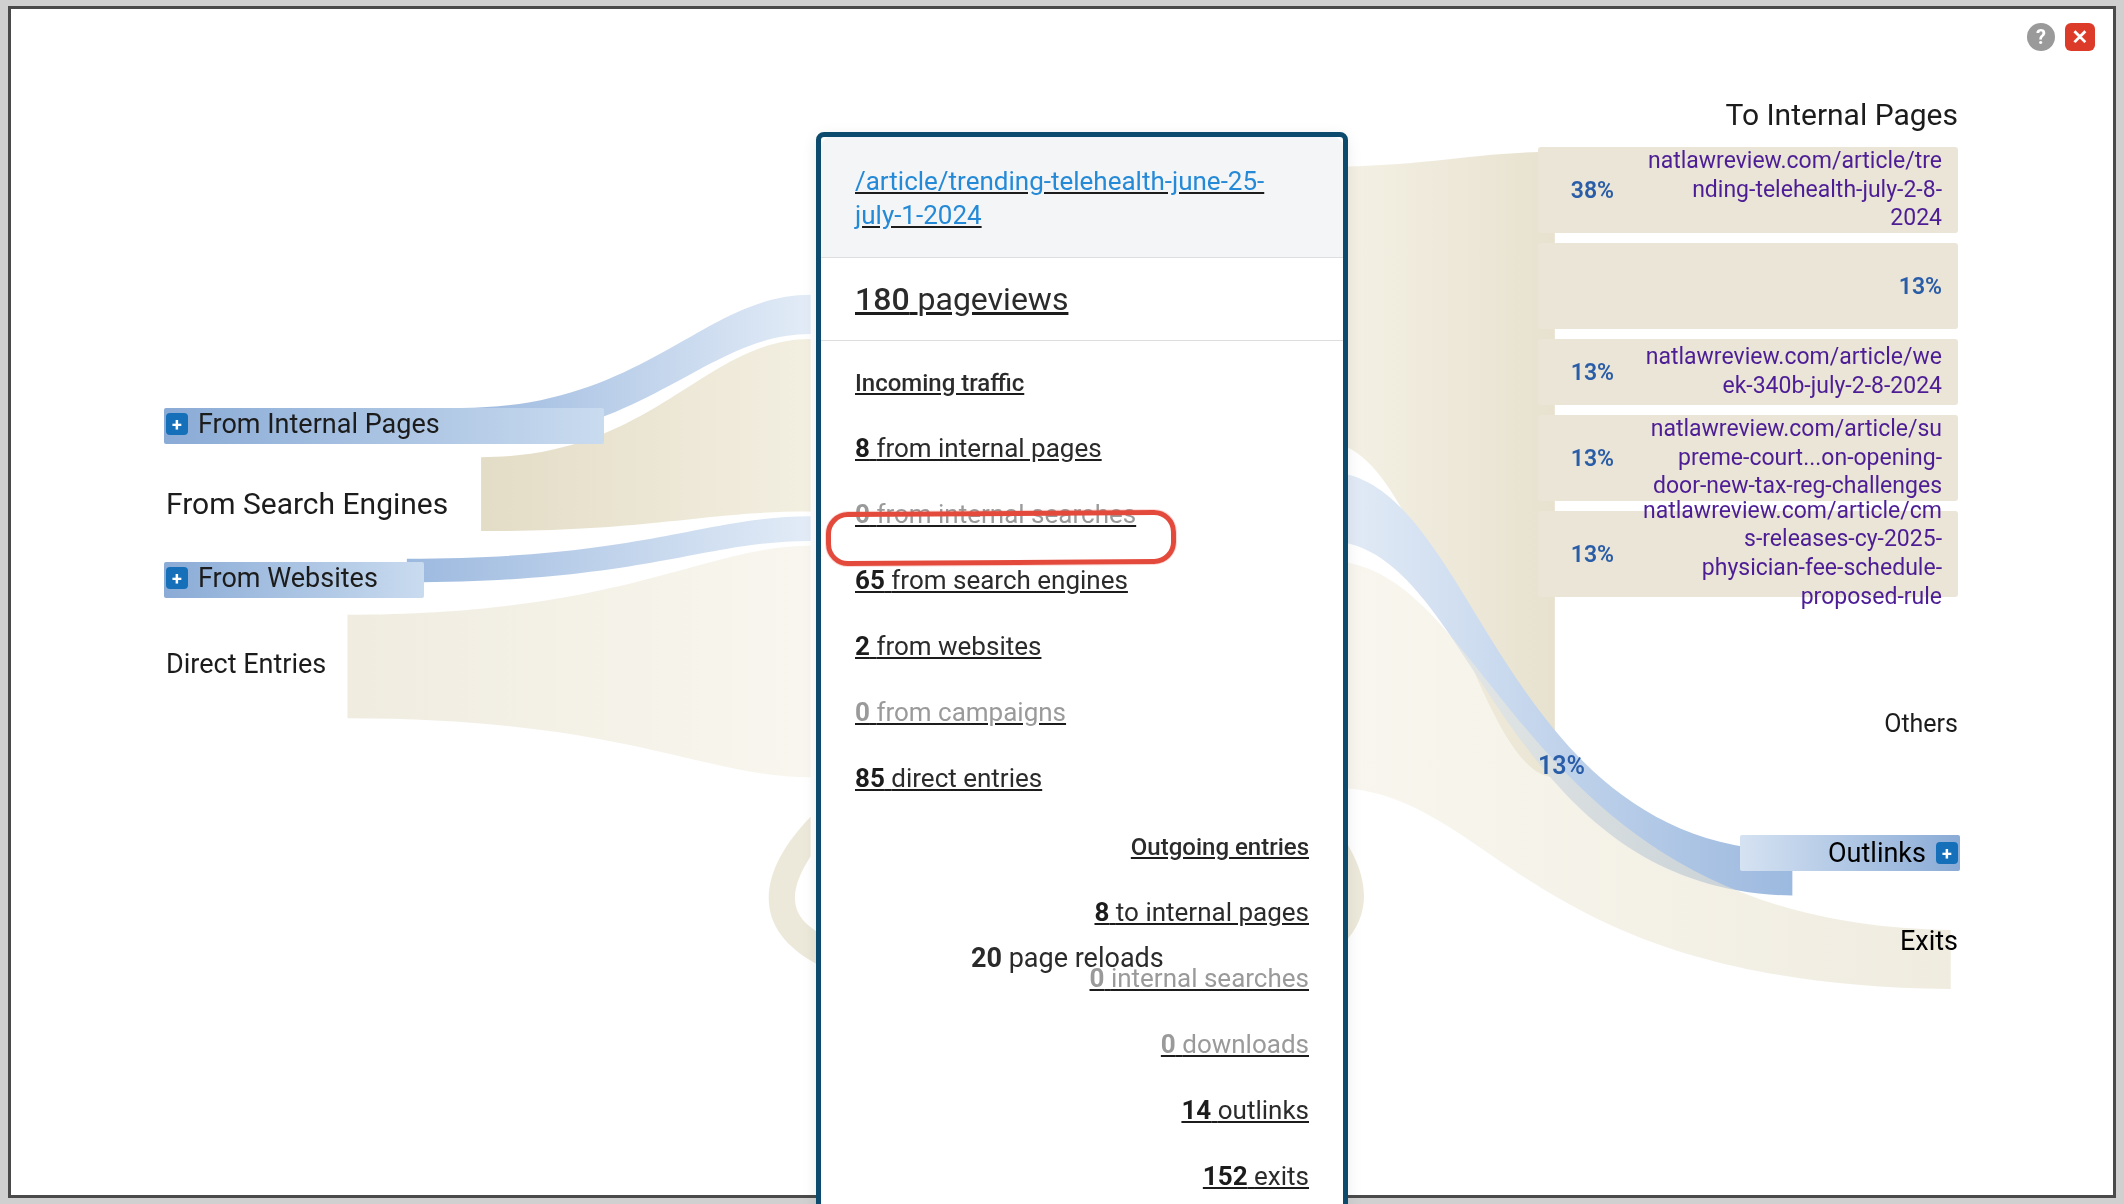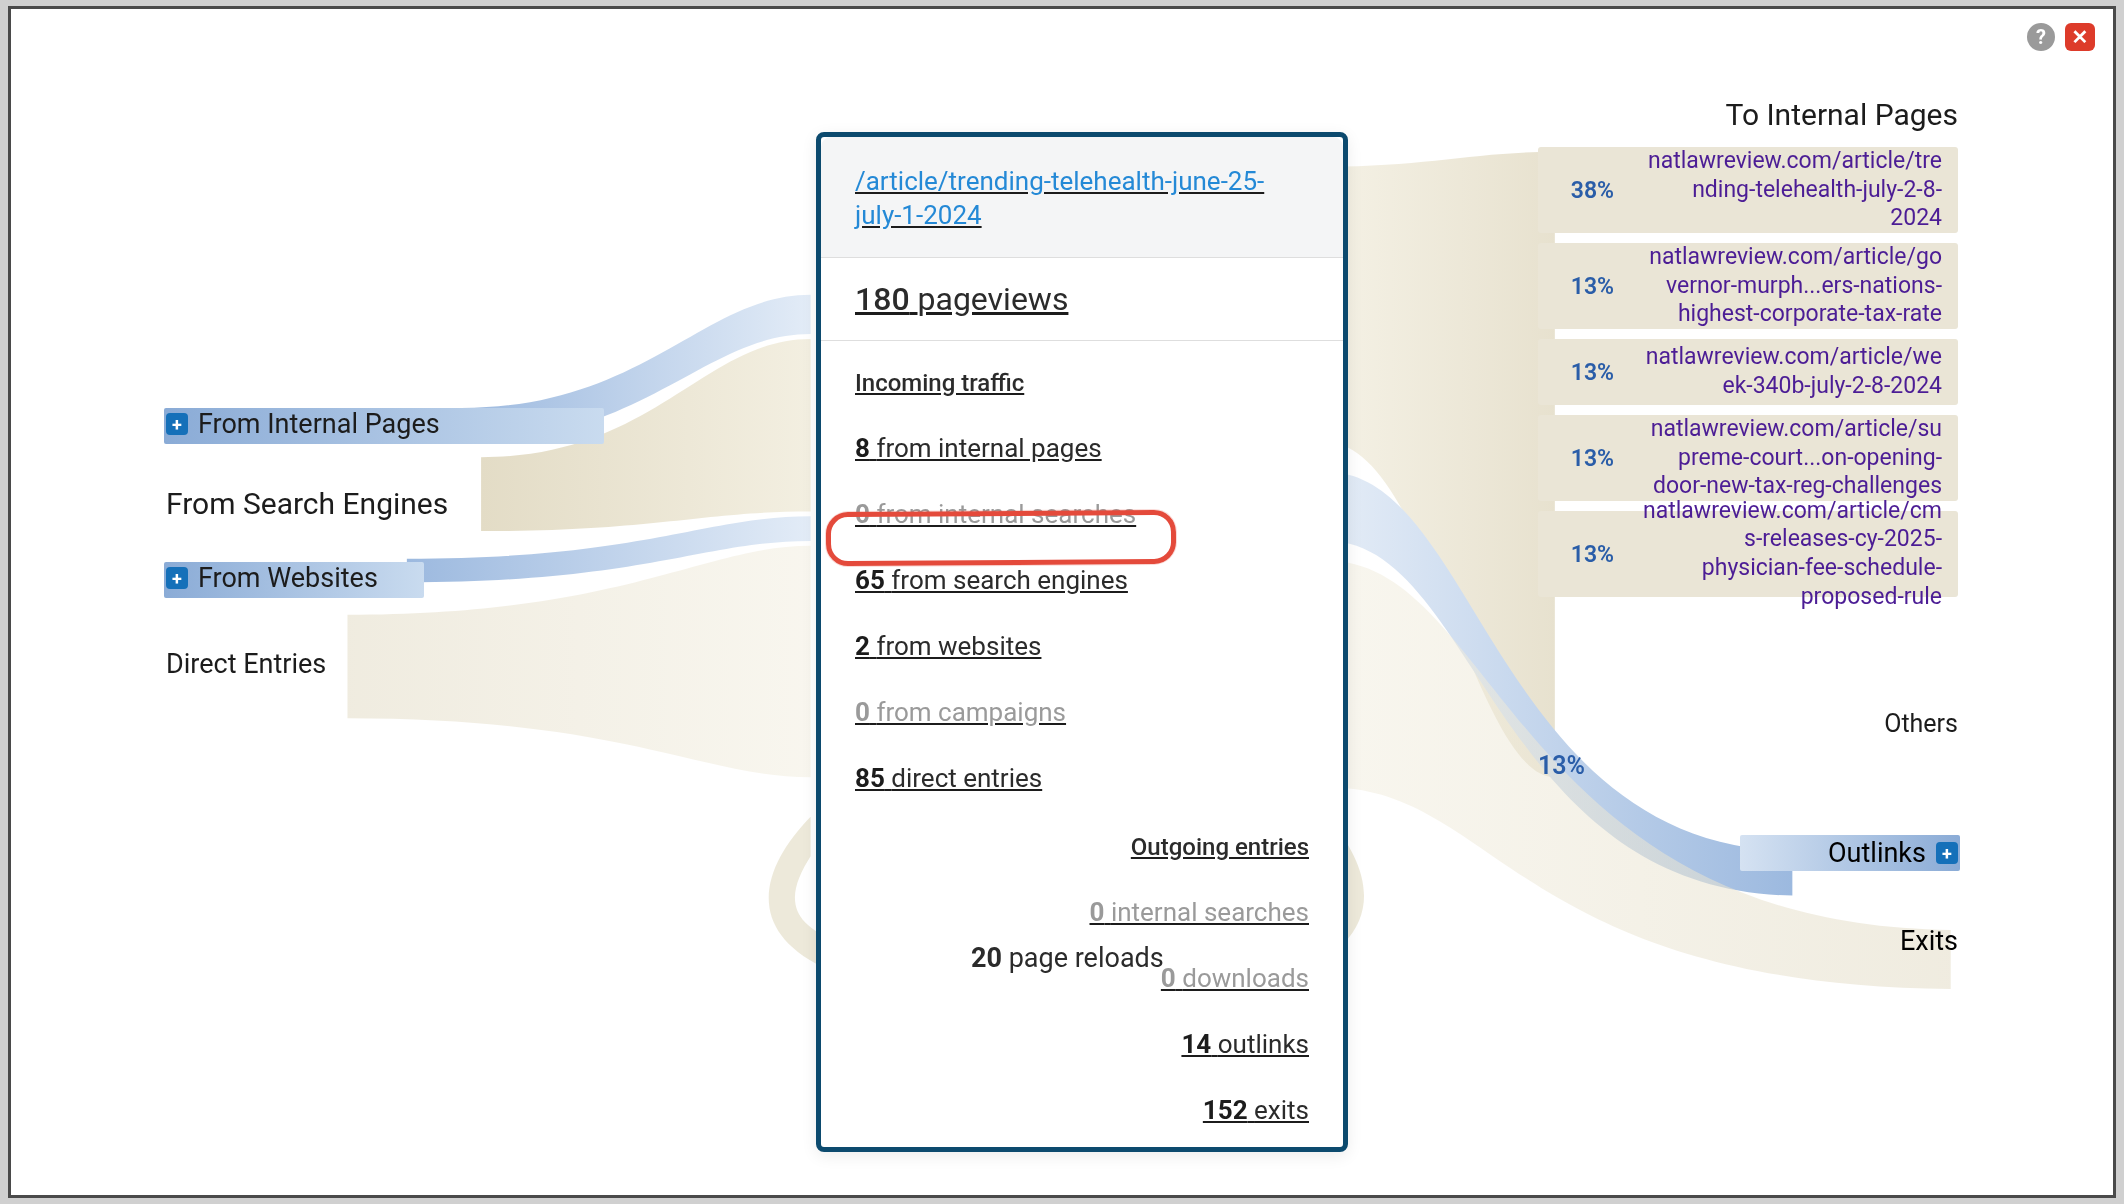--- a/index.html
+++ b/index.html
@@ -357,20 +357,21 @@
       <span class="stat-line"><span class="num">8</span> <span class="lbl">from internal pages</span></span>
       <span class="stat-line zero"><span class="num">0</span> <span class="lbl">from internal searches</span></span>
       <span class="stat-line" id="hl-search"><span class="num">65</span> <span class="lbl">from search engines</span></span>
       <span class="stat-line"><span class="num">2</span> <span class="lbl">from websites</span></span>
       <span class="stat-line zero"><span class="num">0</span> <span class="lbl">from campaigns</span></span>
       <span class="stat-line"><span class="num">85</span> <span class="lbl">direct entries</span></span>
     </div>
 
     <div class="card-section right-align">
       <h3>Outgoing entries</h3>
+      <span class="stat-line"><span class="num">8</span> <span class="lbl">to internal pages</span></span>
       <span class="stat-line zero"><span class="num">0</span> <span class="lbl">internal searches</span></span>
       <span class="stat-line zero"><span class="num">0</span> <span class="lbl">downloads</span></span>
       <span class="stat-line"><span class="num">14</span> <span class="lbl">outlinks</span></span>
       <span class="stat-line"><span class="num">152</span> <span class="lbl">exits</span></span>
     </div>
   </div>
 
   <div class="red-ring" style="left:815px; top:502px; width:340px; height:44px;"></div>
 
   <div class="page-reloads">
@@ -381,21 +382,20 @@
   <div class="right-col">
 
     <div class="sec-title" style="top:0;">To Internal Pages</div>
 
     <div class="dest-item" style="top:50px;  height:86px;">
       <span class="pct">38%</span>
       <span class="url">natlawreview.com/article/trending-telehealth-july-2-8-2024</span>
     </div>
     <div class="dest-item" style="top:146px; height:86px;">
       <span class="pct">13%</span>
-      <span class="url">natlawreview.com/article/governor-murph...ers-nations-highest-corporate-tax-rate</span>
     </div>
     <div class="dest-item" style="top:242px; height:66px;">
       <span class="pct">13%</span>
       <span class="url">natlawreview.com/article/week-340b-july-2-8-2024</span>
     </div>
     <div class="dest-item" style="top:318px; height:86px;">
       <span class="pct">13%</span>
       <span class="url">natlawreview.com/article/supreme-court...on-opening-door-new-tax-reg-challenges</span>
     </div>
     <div class="dest-item" style="top:414px; height:86px;">

